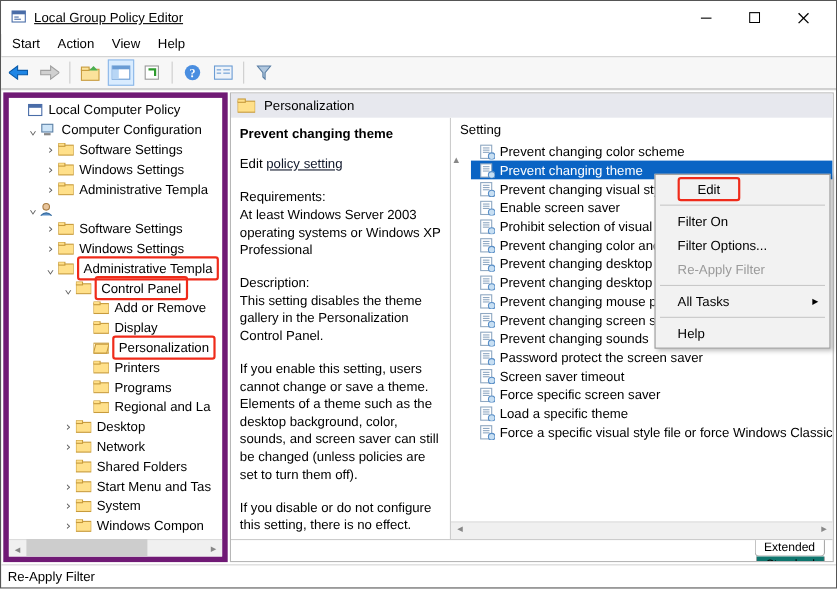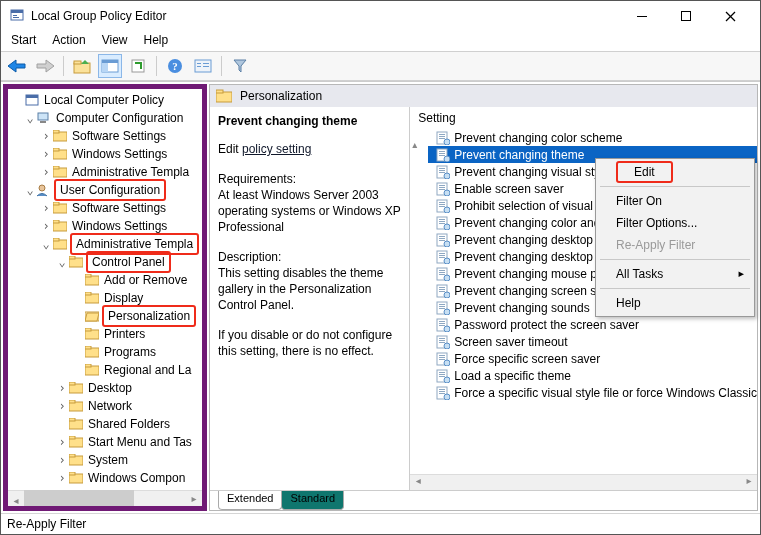--- a/index.html
+++ b/index.html
@@ -16,20 +16,21 @@
   flex-direction: column;
   position: relative;
 }
 .titlebar {
   display: flex;
   align-items: center;
   height: 30px;
   padding: 12px 8px;
   background: #fff;
   font-size: 12px;
+  text-decoration: underline;
 }
 .titlebar .icon { margin-right: 6px; }
 .titlebar .title { flex: 1; }
 .winbtns { display: flex; gap: 0; }
 .winbtn {
   width: 44px;
   height: 28px;
   display: flex;
   align-items: center;
   justify-content: center;
@@ -172,20 +173,22 @@
   font-size: 12px;
 }
 .set-row.sel { background: #0a64c4; color: #fff; }
 .set-icn svg { display: block; }
 .tabs {
   display: flex;
   padding: 0 8px;
   font-size: 12px;
   border-top: 1px solid #ccc;
   height: 20px;
+  align-items: flex-end;
+  flex-direction: column;
 }
 .tab {
   border: 1px solid #aaa;
   border-top: none;
   padding: 1px 8px;
   margin-right: -1px;
   background: #0f766e;
   border-bottom-left-radius: 4px;
   border-bottom-right-radius: 4px;
   font-size: 11px;
@@ -369,21 +372,20 @@
           </div>
 
       <div class="tree-row ind-1">
         <span class="exp">⌄</span>
         <span class="folder-icn">
               <svg width="16" height="14">
                 <circle cx="6" cy="5" r="3" fill="#e8c49a" stroke="#a77c45"></circle>
                 <path d="M1,13 Q6,8 11,13" fill="#5a8fc7" stroke="#3a6ea0"></path>
               </svg>
             </span>
-        <span class="hl-red"><span class="lbl">User Configuration</span></span>
       </div>
       <div class="tree-row ind-2">
             <span class="exp">›</span>
             <span class="folder-icn">
               <svg width="14" height="12">
                 <rect x="0" y="2" width="14" height="9" fill="#ffe08a" stroke="#c79b3c"></rect>
                 <rect x="0" y="0" width="6" height="3" fill="#ffe08a" stroke="#c79b3c"></rect>
               </svg>
             </span>
             <span class="lbl">Software Settings</span>
@@ -560,20 +562,21 @@
     <div class="cp-split">
       <div class="desc-col">
         <div class="det-title">Prevent changing theme</div>
         <div style="margin-bottom:14px">
           <span>Edit </span><a href="#">policy setting</a>
         </div>
         <div>Requirements:</div>
         <div style="margin-bottom:14px">At least Windows Server 2003 operating systems or Windows XP Professional</div>
         <div>Description:</div>
         <div style="margin-bottom:14px">This setting disables the theme gallery in the Personalization Control Panel.</div>
+        <div style="margin-bottom:14px">If you enable this setting, users cannot change or save a theme. Elements of a theme such as the desktop background, color, sounds, and screen saver can still be changed (unless policies are set to turn them off).</div>
         <div>If you disable or do not configure this setting, there is no effect.</div>
       </div>
       <div class="set-col">
         <div class="set-header">Setting</div>
         <div style="position:absolute;left:2px;top:32px;color:#888;font-size:10px">▴</div>
         <div class="settings-list" id="settings-list" style="margin-left:18px">
             <div class="set-row">
               <span class="set-icn">
                 <svg width="14" height="14">
                   <rect x="1" y="1" width="10" height="12" fill="#fff" stroke="#8fa8c2"></rect>

